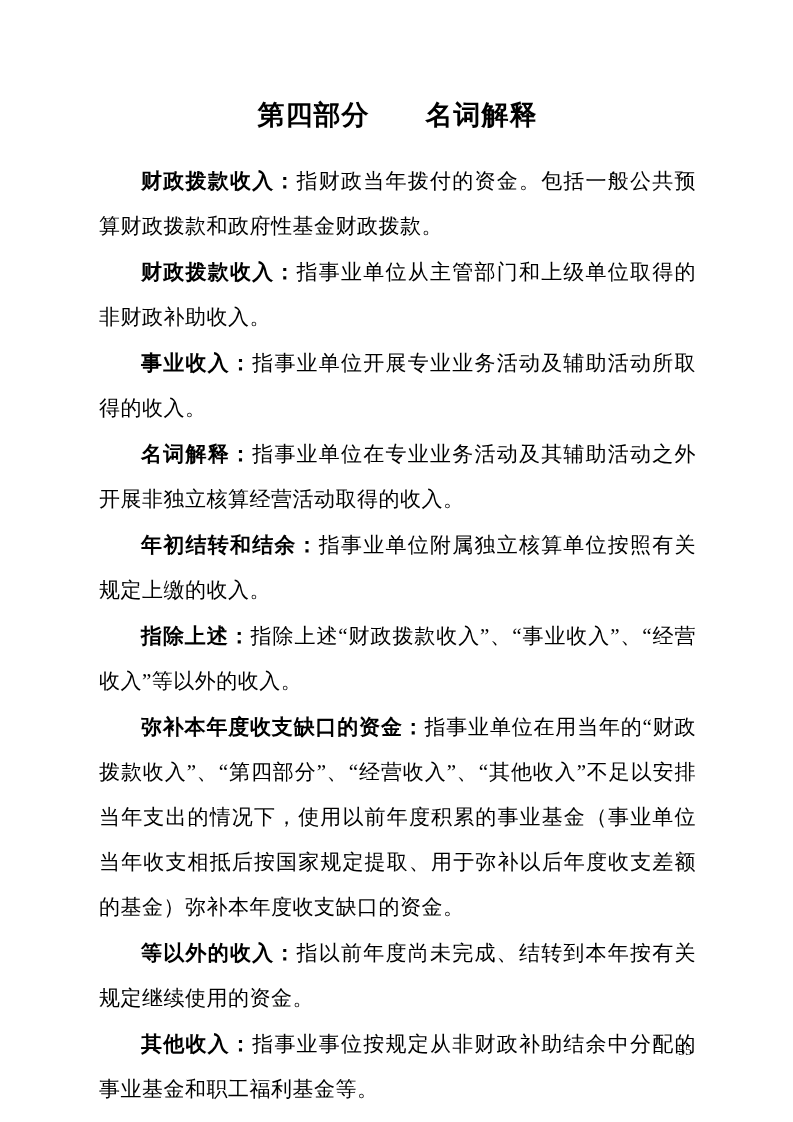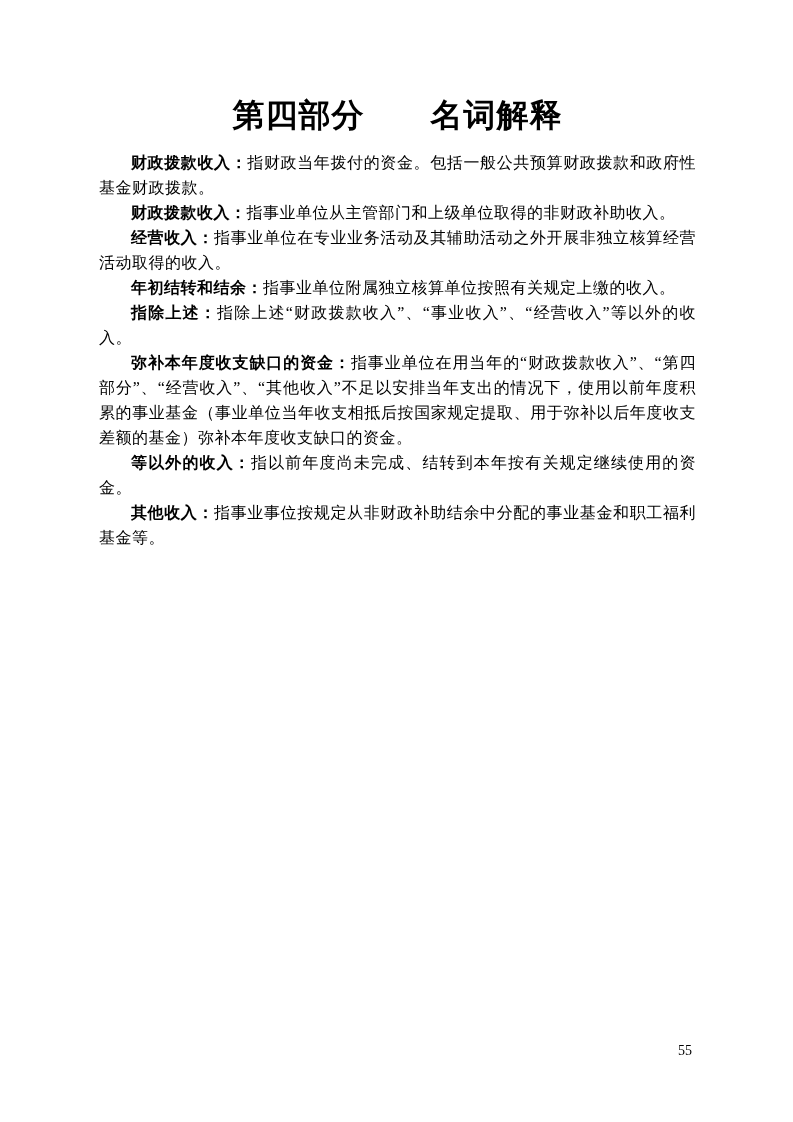--- a/index.html
+++ b/index.html
@@ -13,36 +13,36 @@
     height: 1122px;
     margin: 0 auto;
     background: #ffffff;
     box-sizing: border-box;
     padding: 96px 97px 0 99px;
     color: #000000;
     font-family: "Liberation Serif", serif;
     overflow: hidden;
   }
   .doc-title {
-    margin: 0 0 16px 0;
+    margin: 0 0 24px 0;
     text-align: center;
     font-family: "Liberation Sans", sans-serif;
-    font-size: 32px;
+    font-size: 27px;
     font-weight: bold;
     line-height: 38px;
     letter-spacing: 1px;
     white-space: pre;
   }
   .doc-body {
     width: 100%;
   }
   .para {
     margin: 0;
-    font-size: 16px;
-    line-height: 25px;
+    font-size: 21px;
+    line-height: 45px;
     text-align: justify;
     text-justify: inter-ideograph;
     text-indent: 2em;
     letter-spacing: 0.5px;
   }
   .term {
     font-family: "Liberation Sans", sans-serif;
     font-weight: bold;
   }
   .page-number {
@@ -59,22 +59,23 @@
 <div class="page">
 
   <h1 class="doc-title">第四部分　　名词解释</h1>
 
   <div class="doc-body">
 
     <p class="para"><span class="term">财政拨款收入：</span><span>指财政当年拨付的资金。包括一般公共预算财政拨款和政府性基金财政拨款。</span></p>
 
     <p class="para"><span class="term">财政拨款收入：</span><span>指事业单位从主管部门和上级单位取得的非财政补助收入。</span></p>
 
+    <p class="para"><span class="term">事业收入：</span><span>指事业单位开展专业业务活动及辅助活动所取得的收入。</span></p>
 
-    <p class="para"><span class="term">经营收入：</span><span>指事业单位在专业业务活动及其辅助活动之外开展非独立核算经营活动取得的收入。</span></p>
+    <p class="para"><span class="term">名词解释：</span><span>指事业单位在专业业务活动及其辅助活动之外开展非独立核算经营活动取得的收入。</span></p>
 
     <p class="para"><span class="term">年初结转和结余：</span><span>指事业单位附属独立核算单位按照有关规定上缴的收入。</span></p>
 
     <p class="para"><span class="term">指除上述：</span><span>指除上述“财政拨款收入”、“事业收入”、“经营收入”等以外的收入。</span></p>
 
     <p class="para"><span class="term">弥补本年度收支缺口的资金：</span><span>指事业单位在用当年的“财政拨款收入”、“第四部分”、“经营收入”、“其他收入”不足以安排当年支出的情况下，使用以前年度积累的事业基金（事业单位当年收支相抵后按国家规定提取、用于弥补以后年度收支差额的基金）弥补本年度收支缺口的资金。</span></p>
 
     <p class="para"><span class="term">等以外的收入：</span><span>指以前年度尚未完成、结转到本年按有关规定继续使用的资金。</span></p>
 
     <p class="para"><span class="term">其他收入：</span><span>指事业事位按规定从非财政补助结余中分配的事业基金和职工福利基金等。</span></p>

